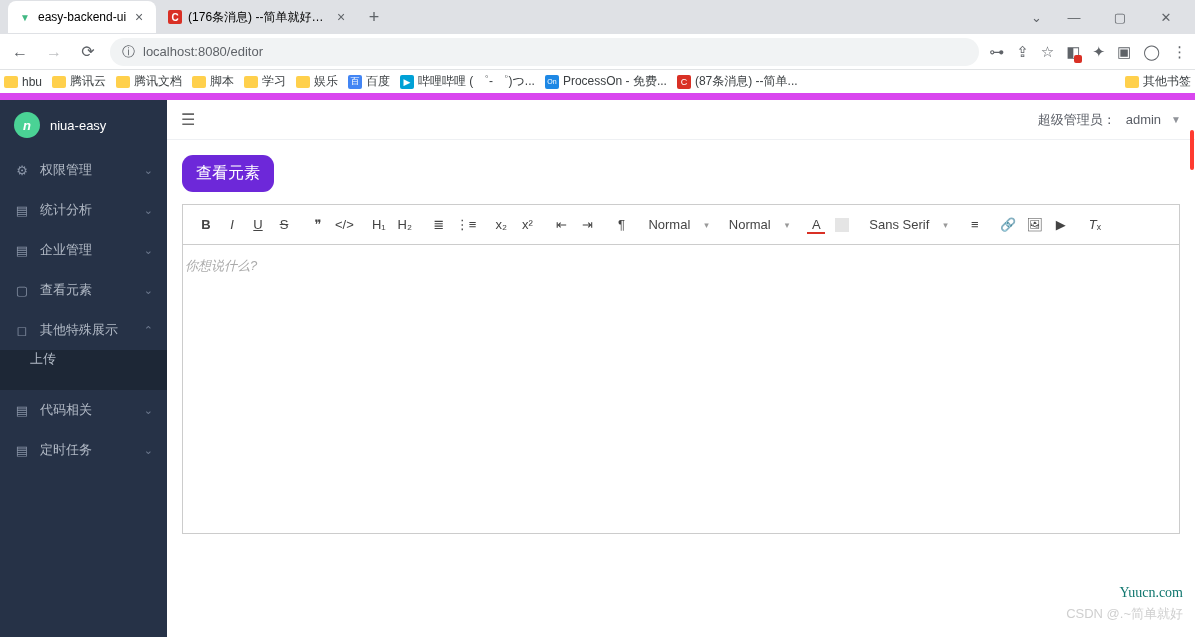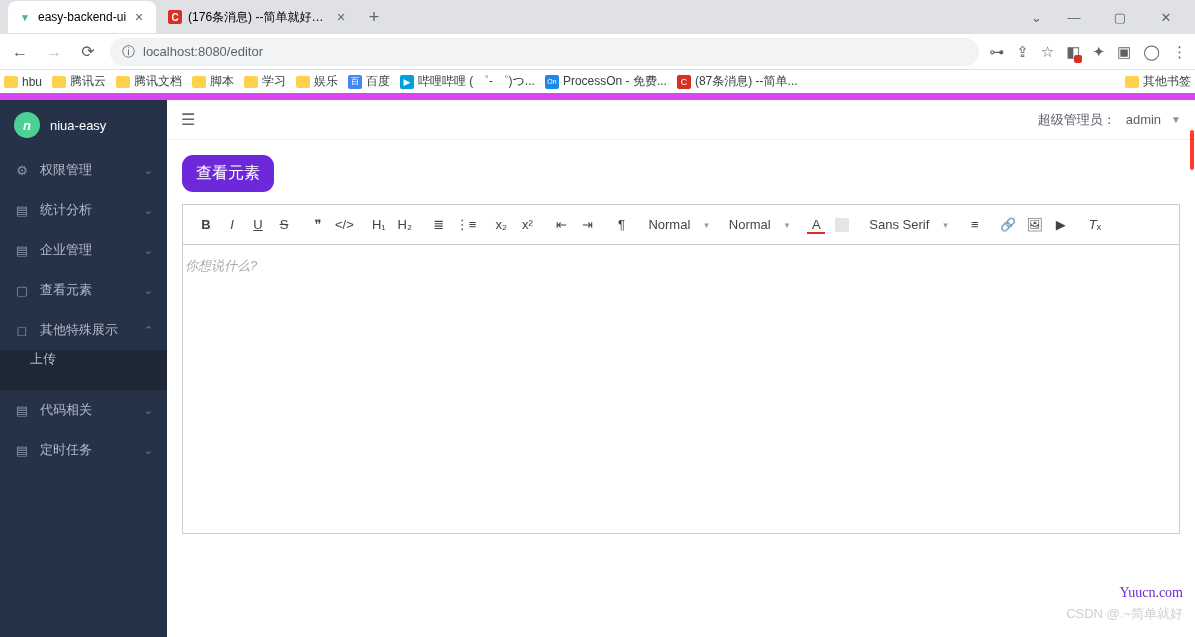--- a/index.html
+++ b/index.html
@@ -54,21 +54,21 @@
 .tb-group { display: flex; gap: 8px; padding: 0 6px; }
 .tb-sel { display: flex; align-items: center; gap: 14px; padding: 0 8px; min-width: 70px; }
 .tb-sel .sarrow { font-size: 9px; color: #999; }
 .tb-btn { min-width: 18px; text-align: center; cursor: pointer; }
 .editor-body { border: 1px solid #ccc; height: 290px; padding: 12px 2px; color: #aaa; font-style: italic; font-size: 13px; }
 .color-A { position: relative; }
 .color-A::after { content: ""; position: absolute; left: 0; right: 0; bottom: -2px; height: 2px; background: #000; }
 .color-A.red::after { background: #d93025; }
 .color-box { display: inline-block; width: 14px; height: 14px; background: #e5e5e5; vertical-align: middle; }
 
-.watermark1 { position: absolute; right: 12px; bottom: 36px; color: #6d28d9; font-size: 14px; font-family: Georgia, serif; }
+.watermark1 { position: absolute; right: 12px; bottom: 36px; color: #0f766e; font-size: 14px; font-family: Georgia, serif; }
 .watermark2 { position: absolute; right: 12px; bottom: 14px; color: #cfcfcf; font-size: 13px; }
 .right-edge { position: absolute; right: 1px; top: 130px; width: 4px; height: 40px; background: #ff3b30; border-radius: 2px; }
 </style>
 </head>
 <body>
 
 <div class="browser-chrome">
   <div class="tab-strip">
     <div class="tab active">
       <span class="tab-favicon" style="color:#41b883">▼</span>

